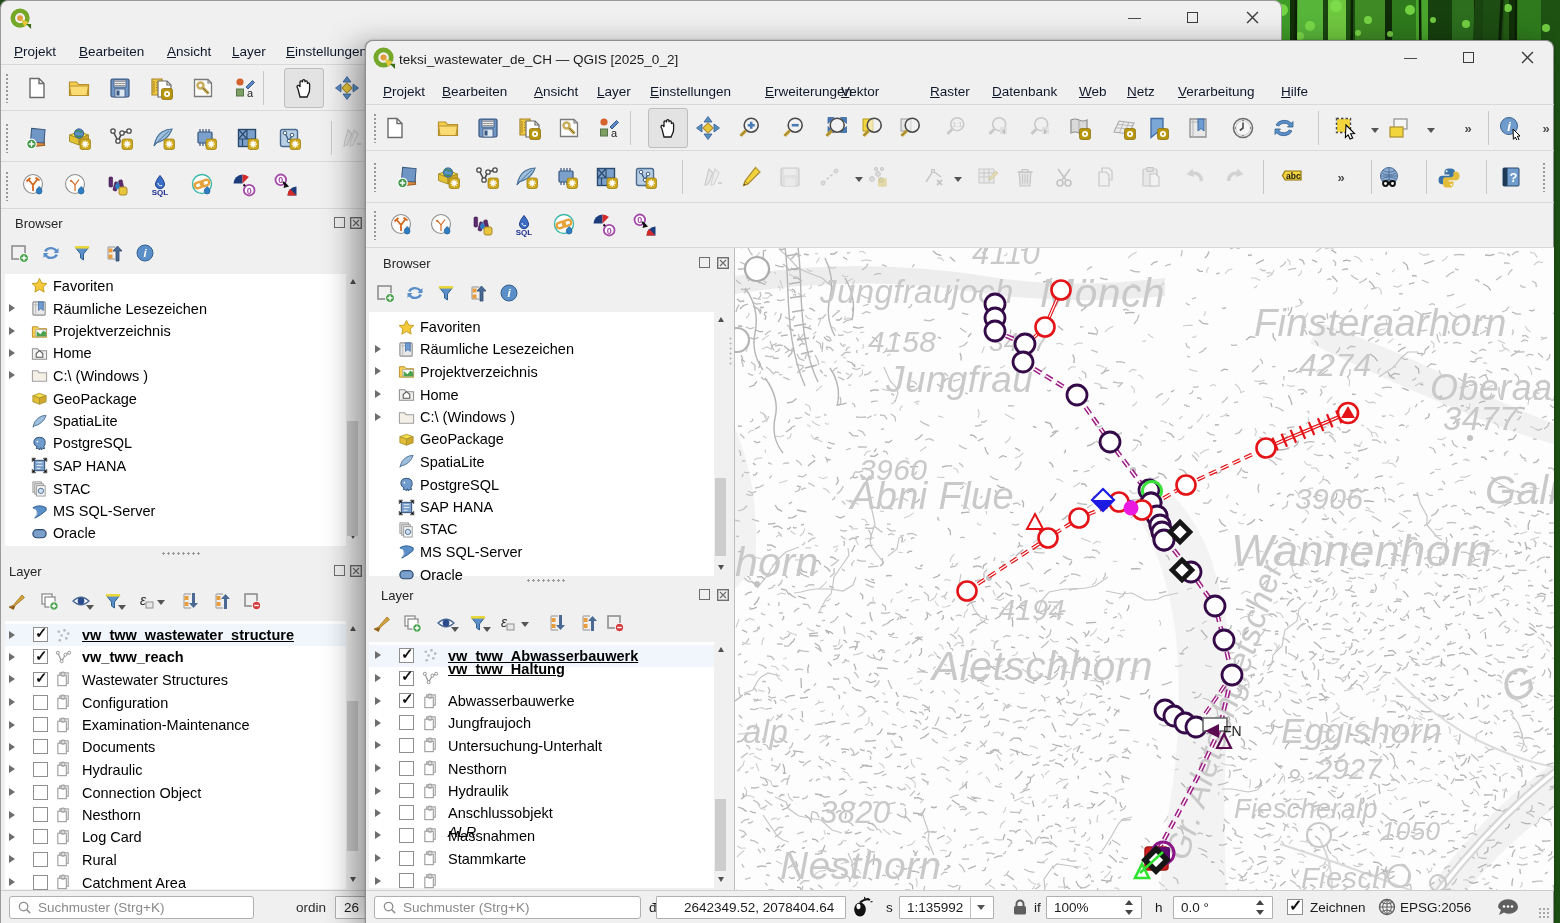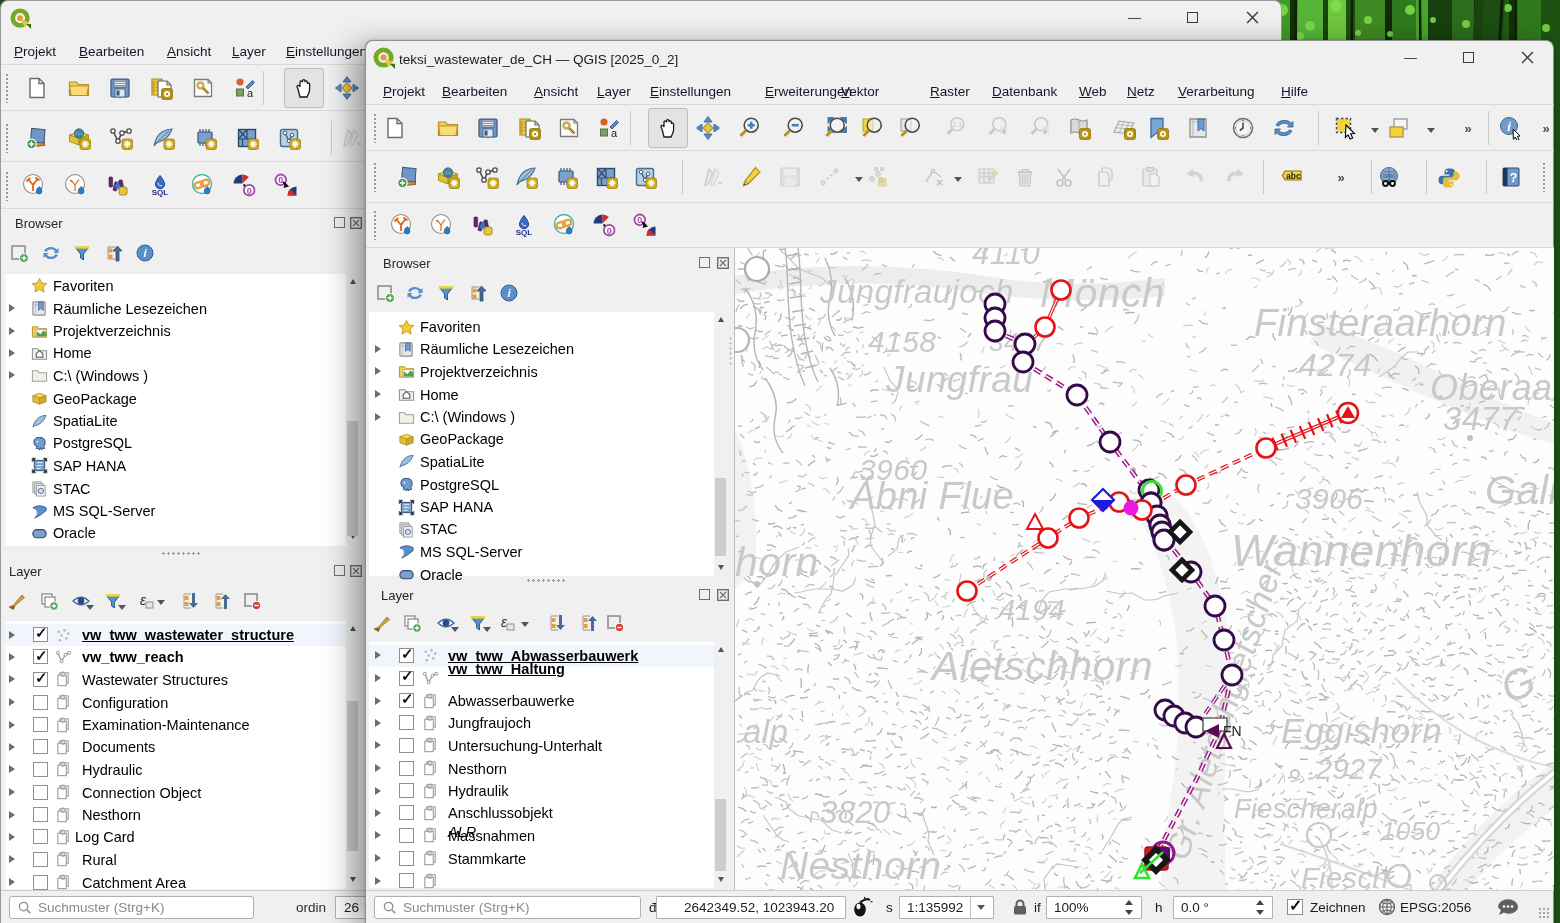--- a/index.html
+++ b/index.html
@@ -518,21 +518,21 @@
       <rect x="6.5" y="1" width="4" height="4.5" rx="1.5" fill="none" stroke="#9f9f9f" stroke-width="1.1"></rect>
     </svg>
     <div class="tree" style="left:81px;top:806px;">Nesthorn</div>
     <div class="arrowR" style="left:8px;top:832px"></div>
     <div class="cb" style="left:32px;top:828px"></div>
     <svg class="ic" style="left:54px;top:828px;width:17px;height:17px" viewBox="0 0 18 18">
       <rect x="5" y="2" width="9" height="11" fill="#fff" stroke="#9f9f9f" stroke-width="1.2"></rect>
       <rect x="3" y="4.5" width="9" height="11" fill="#fff" stroke="#9f9f9f" stroke-width="1.2"></rect>
       <rect x="6.5" y="1" width="4" height="4.5" rx="1.5" fill="none" stroke="#9f9f9f" stroke-width="1.1"></rect>
     </svg>
-    <div class="tree" style="left:74px;top:828px;">Log Card</div>
+    <div class="tree" style="left:81px;top:828px;">Log Card</div>
     <div class="arrowR" style="left:8px;top:854px"></div>
     <div class="cb" style="left:32px;top:851px"></div>
     <svg class="ic" style="left:54px;top:850px;width:17px;height:17px" viewBox="0 0 18 18">
       <rect x="5" y="2" width="9" height="11" fill="#fff" stroke="#9f9f9f" stroke-width="1.2"></rect>
       <rect x="3" y="4.5" width="9" height="11" fill="#fff" stroke="#9f9f9f" stroke-width="1.2"></rect>
       <rect x="6.5" y="1" width="4" height="4.5" rx="1.5" fill="none" stroke="#9f9f9f" stroke-width="1.1"></rect>
     </svg>
     <div class="tree" style="left:81px;top:851px;">Rural</div>
     <div class="arrowR" style="left:8px;top:877px"></div>
     <div class="cb" style="left:32px;top:874px"></div>
@@ -1428,21 +1428,21 @@
     <div class="abs" style="left:363px;top:295px;width:3px;height:30px;background-image:radial-gradient(circle,#b3b3b3 0.9px,transparent 1.1px);background-size:3px 5px"></div>
     <div class="hsep" style="left:0;top:849px;width:1188px;background:#cfcfcf"></div>
     <div class="box" style="left:8px;top:855px;width:267px;height:23px;border-radius:3px"></div>
     <svg class="ic" style="left:16px;top:859px;width:15px;height:15px" viewBox="0 0 16 16">
       <circle cx="7" cy="7" r="4.5" fill="none" stroke="#8f8f8f" stroke-width="1.4"></circle>
       <path d="M10.5 10.5 L14 14" stroke="#8f8f8f" stroke-width="1.6"></path>
     </svg>
     <div class="abs sbtxt" style="left:37px;top:859px;color:#8a8a8a">Suchmuster (Strg+K)</div>
     <div class="abs sbtxt" style="left:283px;top:859px">đ</div>
     <div class="box" style="left:290px;top:855px;width:190px;height:23px"></div>
-    <div class="abs sbtxt" style="left:318px;top:859px">2642349.52, 1023943.20</div>
+    <div class="abs sbtxt" style="left:318px;top:859px">2642349.52, 2078404.64</div>
     <svg class="ic" style="left:485px;top:855px;width:22px;height:22px" viewBox="0 0 22 22">
       <ellipse cx="9" cy="13.5" rx="5.8" ry="7" fill="#111"></ellipse>
       <ellipse cx="7.5" cy="10.5" rx="2" ry="2.8" fill="#fff"></ellipse>
       <path d="M9 6.5 q6-5 10-2.5" fill="none" stroke="#111" stroke-width="2"></path>
       <path d="M16 2.5l2 .5M13.5 1l.5 2M19.5 6l2-.5" stroke="#111" stroke-width="1.2"></path>
     </svg>
     <div class="abs sbtxt" style="left:520px;top:859px">s</div>
     <div class="box" style="left:533px;top:855px;width:95px;height:23px"></div>
     <div class="abs sbtxt" style="left:541px;top:859px">1:135992</div>
     <div class="abs" style="left:604px;top:856px;width:23px;height:21px;border-left:1px solid #c0c0c0"></div>

